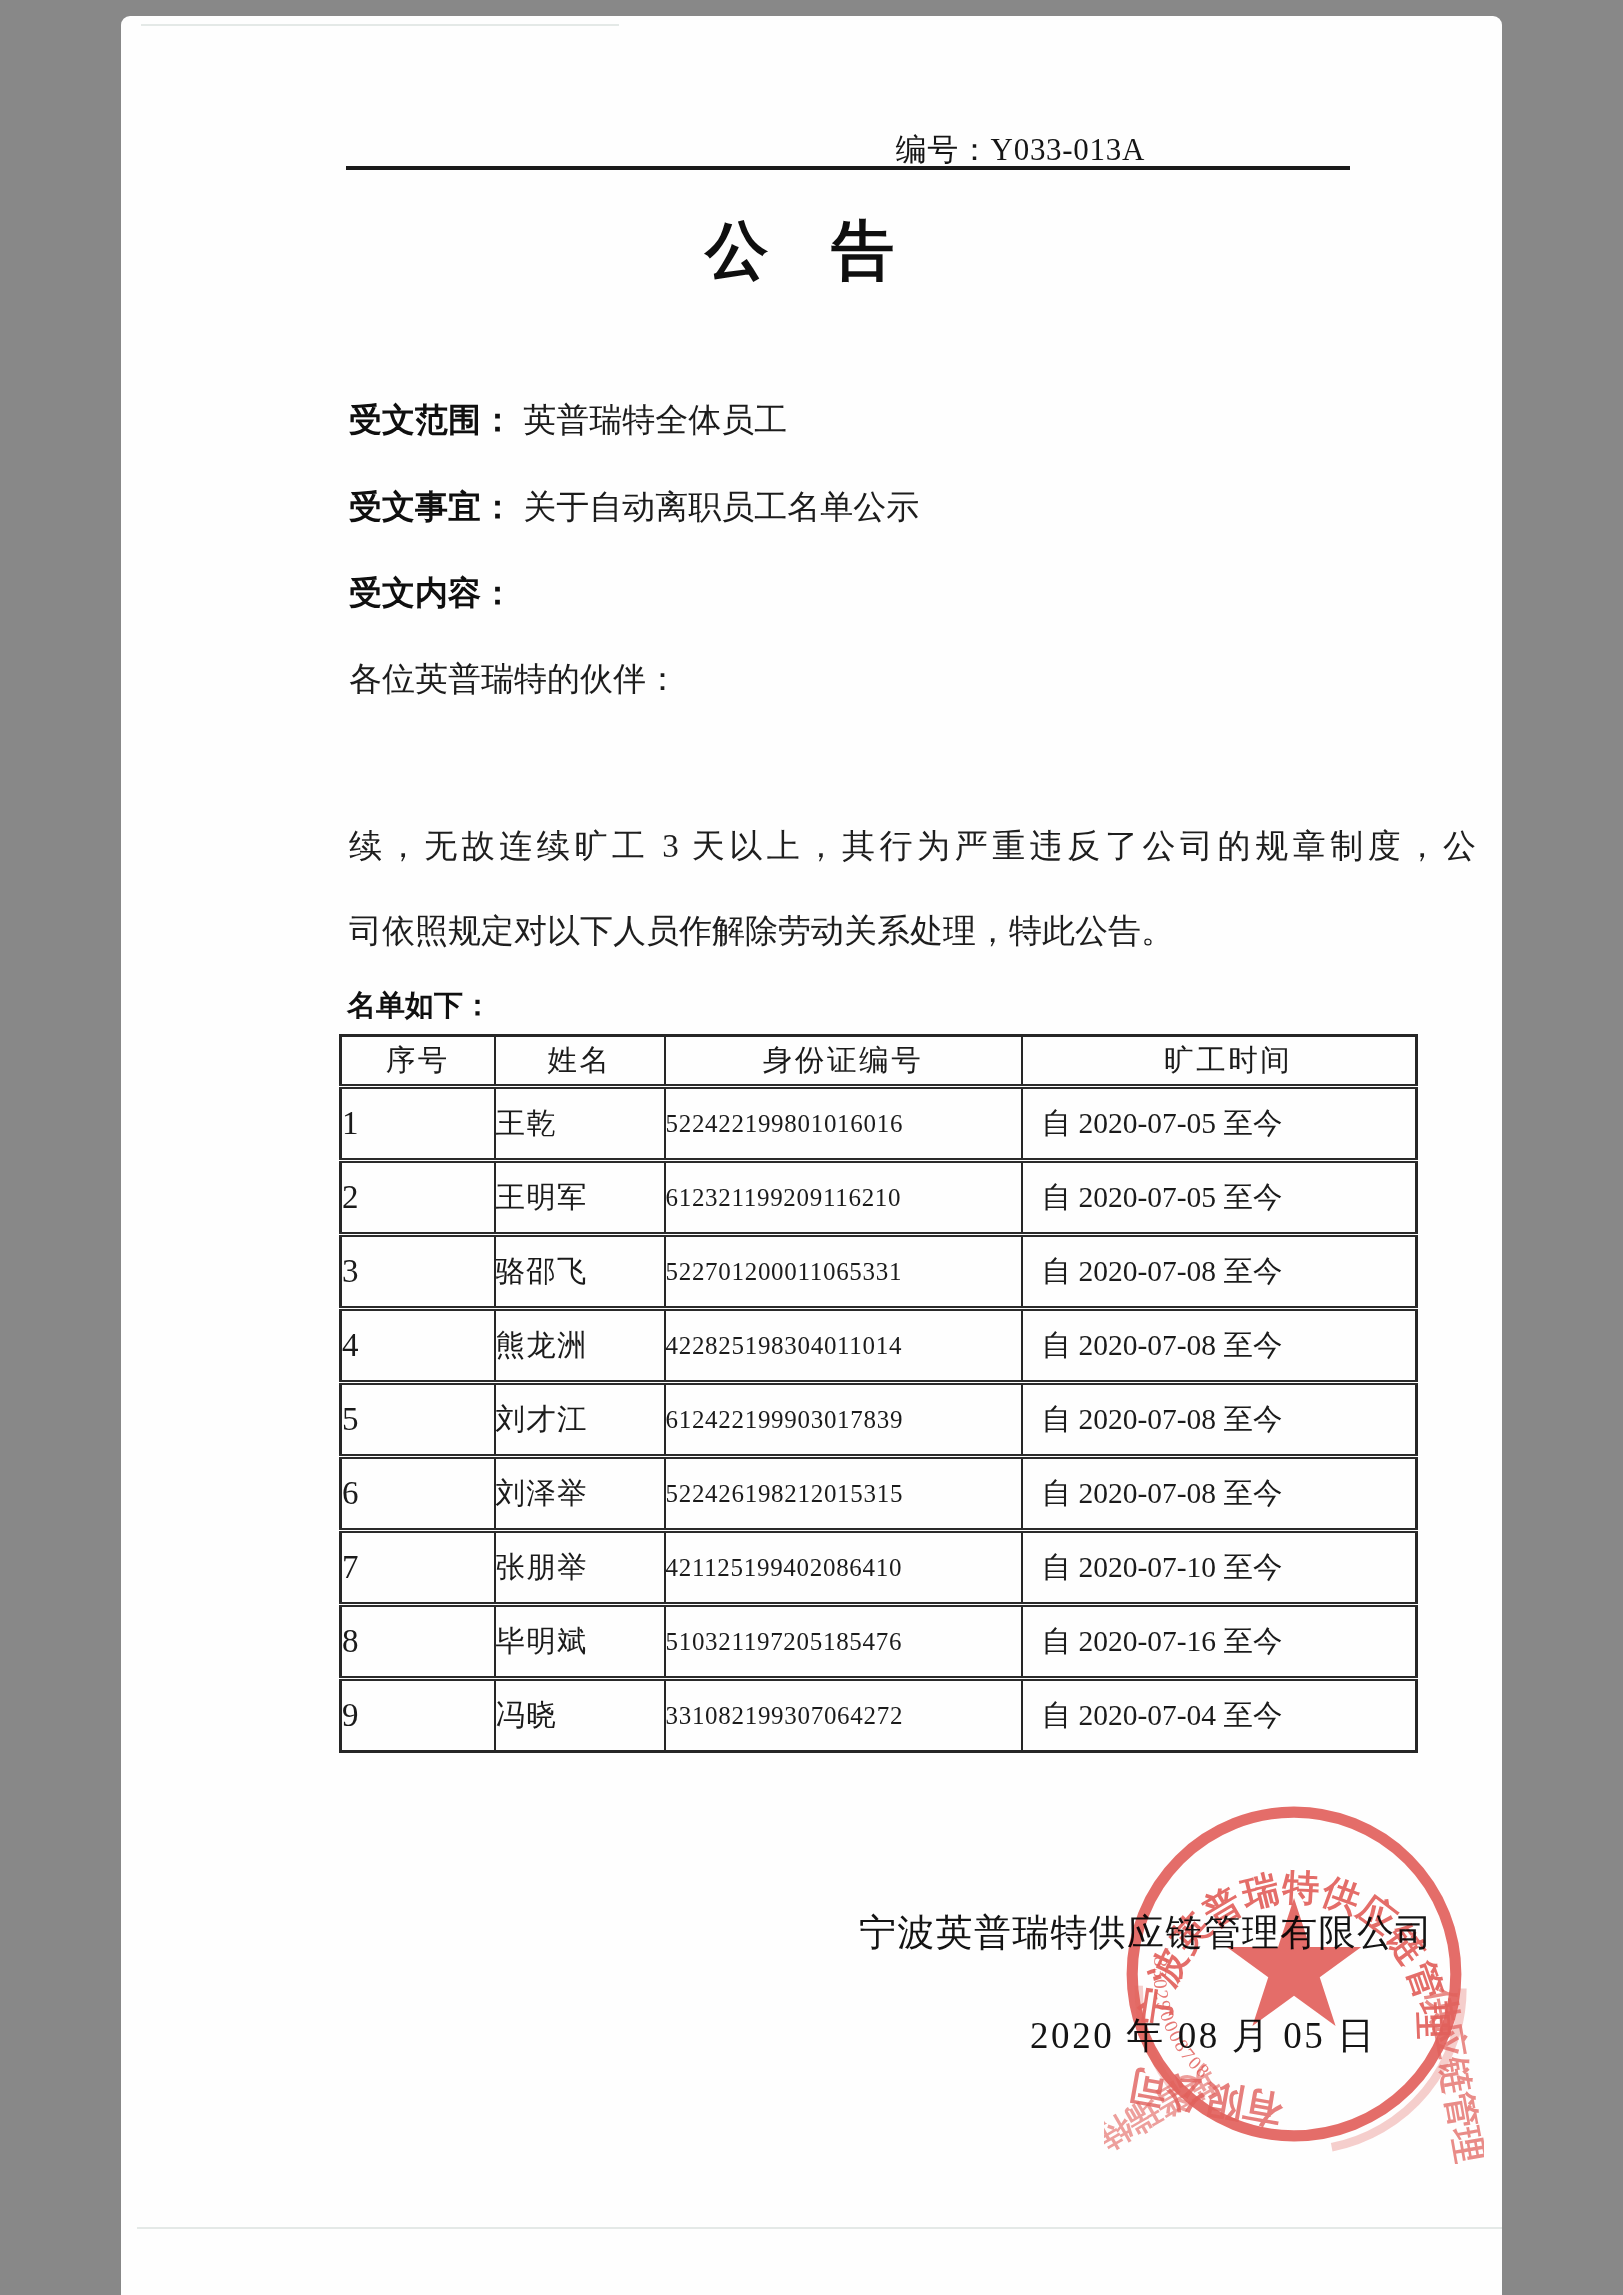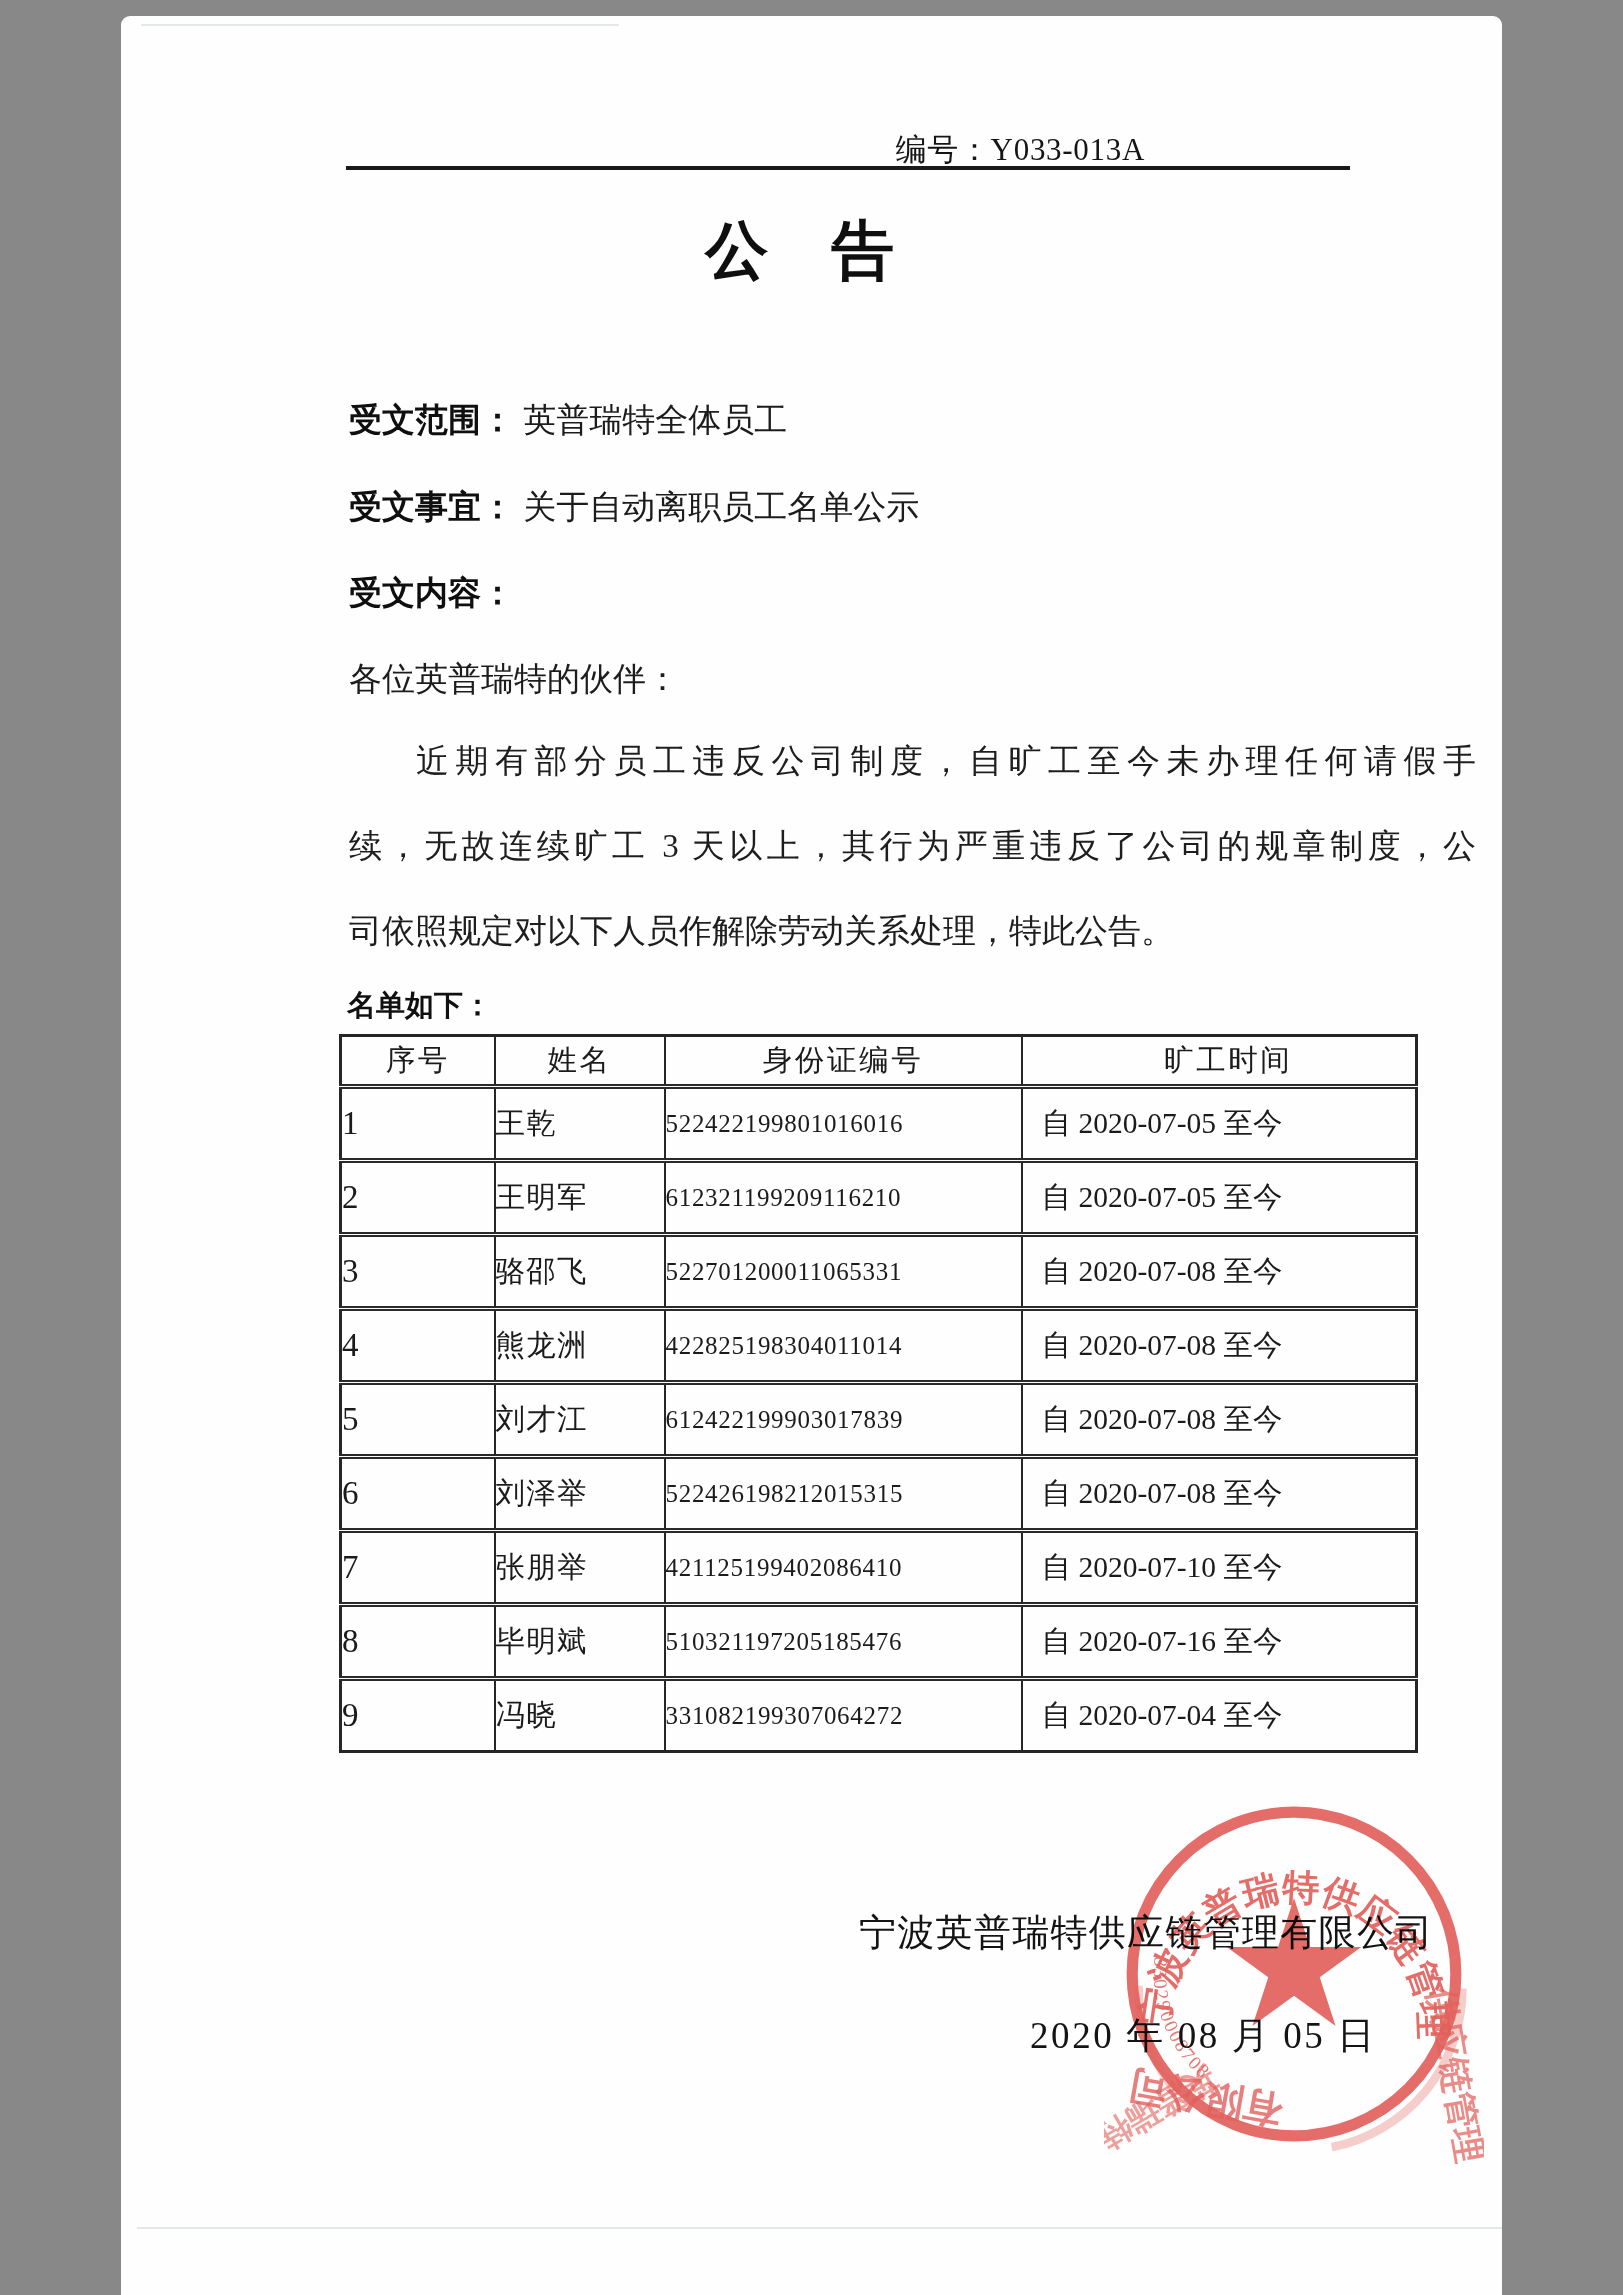--- a/index.html
+++ b/index.html
@@ -95,21 +95,20 @@
     <span class="lbl">受文范围：</span><span class="val">英普瑞特全体员工</span>
   </div>
   <div class="field" style="top:469px;">
     <span class="lbl">受文事宜：</span><span class="val">关于自动离职员工名单公示</span>
   </div>
   <div class="field" style="top:555px;">
     <span class="lbl">受文内容：</span><span class="val"></span>
   </div>
 
   <div class="salutation">各位英普瑞特的伙伴：</div>
-  <div class="body-line justified line-0">近期有部分员工违反公司制度，自旷工至今未办理任何请假手</div>
   <div class="body-line justified line-1">续，无故连续旷工 3 天以上，其行为严重违反了公司的规章制度，公</div>
   <div class="body-line line-2">司依照规定对以下人员作解除劳动关系处理，特此公告。</div>
   <div class="list-label">名单如下：</div>
 
   <table class="roster">
     <colgroup>
       <col style="width:154px">
         <col style="width:170px">
         <col style="width:357px">
         <col style="width:395px">

